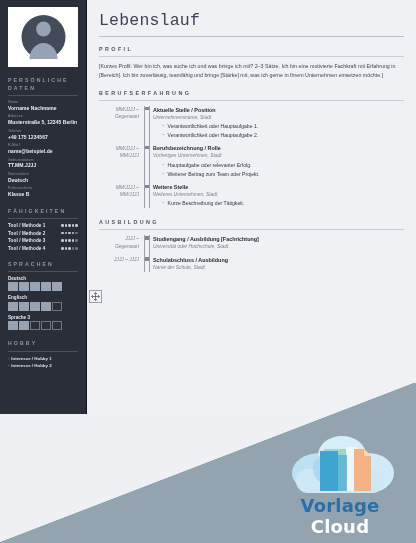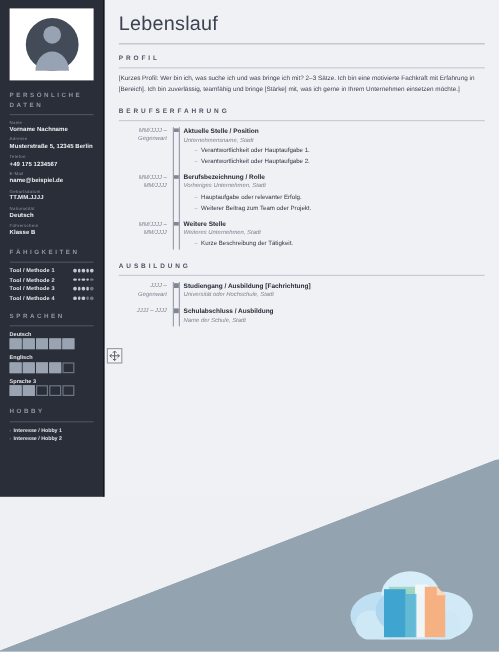--- a/index.html
+++ b/index.html
@@ -62,21 +62,21 @@
   .bar.on{background:#9aa3b1;border-color:#9aa3b1;}
 
   .hob{display:flex;align-items:flex-start;gap:2px;margin:0 8px 1.6px 8px;}
   .hob-b{font-size:4px;color:#7f8796;line-height:1.5;}
   .hob-t{font-size:4.4px;font-weight:bold;color:#dfe2e8;line-height:1.45;}
 
   
   .main{position:absolute;left:87px;top:0;right:0;height:414px;padding:8px 12px 0 12px;box-sizing:border-box;}
   .title{
     font-size:16.5px;color:#3b4252;font-weight:normal;letter-spacing:.2px;
-    margin:3px 0 6px 0;font-family:Liberation Sans, sans-serif;
+    margin:3px 0 6px 0;font-family:Liberation Mono, monospace;
   }
   .title-rule{height:1px;background:#b9bfca;margin:0 0 9px 0;}
 
   .sec-h{
     font-size:5.4px;font-weight:bold;letter-spacing:2.4px;color:#4d5463;
     text-transform:uppercase;margin:0 0 4px 0;
   }
   .sec-rule{height:1px;background:#c8ccd5;margin:0 0 5px 0;}
 
   .profile-txt{font-size:5.3px;line-height:1.75;color:#3e4452;margin:0 0 9px 0;}
@@ -414,15 +414,19 @@
           <ellipse cx="55" cy="40" rx="22" ry="18" fill="#a9d4ee" opacity=".85"></ellipse>
           <rect x="44" y="20" width="22" height="42" fill="#9fd4bd" opacity=".9"></rect>
           <path d="M66 18 h10 l8 8 v36 h-18 z" fill="#f2f5f6" opacity=".95"></path>
           <rect x="40" y="22" width="18" height="40" fill="#3fa4cf"></rect>
           <rect x="58" y="26" width="9" height="36" fill="#57b5d8" opacity=".85"></rect>
           <path d="M74 20 h10 l7 7 v35 h-17 z" fill="#f6b183"></path>
           <path d="M84 20 v7 h7 z" fill="#fbd8bc"></path>
         </g>
       </svg>
     </div>
+    <div class="wm-text">
+      <span class="a">Vorlage</span>
+      <span class="b">Cloud</span>
+    </div>
   </div>
 
 </div>
 
 </body></html>

